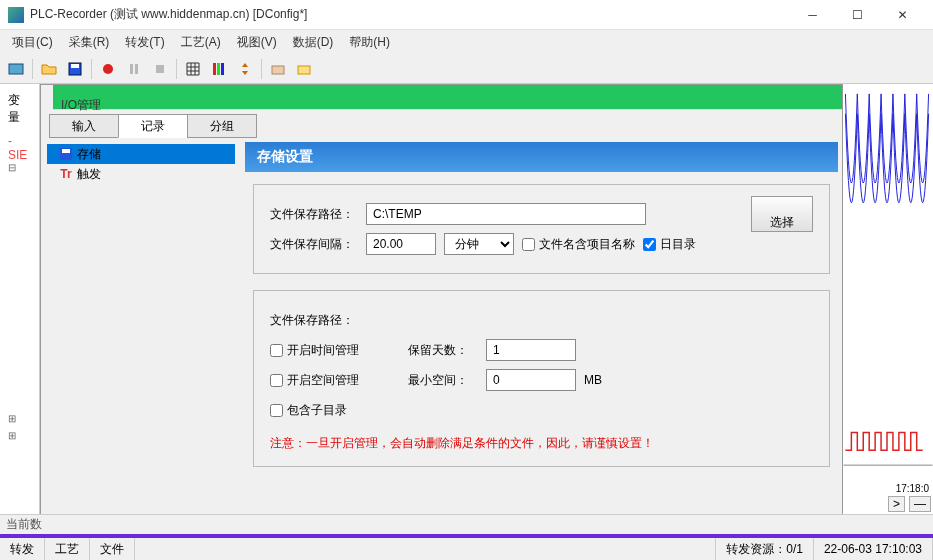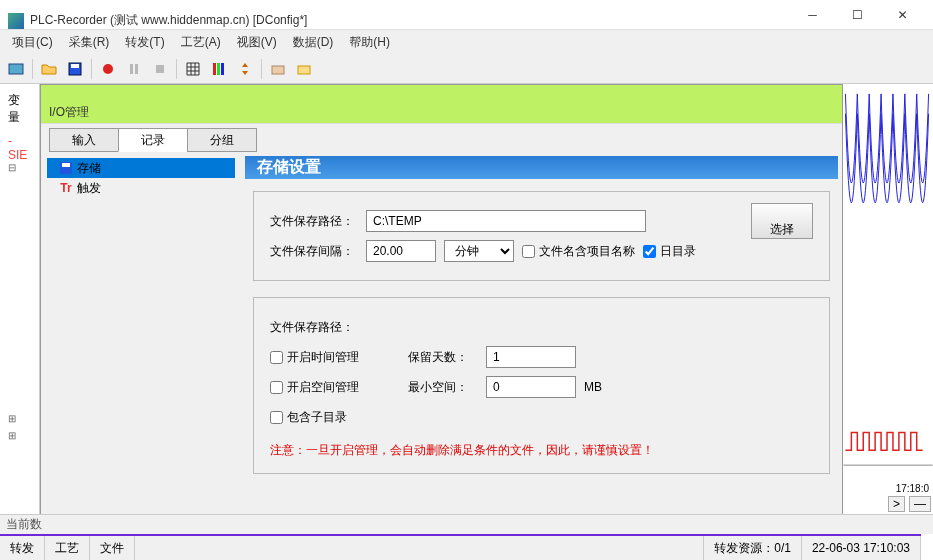--- a/index.html
+++ b/index.html
@@ -1,18 +1,18 @@
 <!DOCTYPE html>
 <html><head>
 <meta charset="utf-8">
 <style>
 * { box-sizing: border-box; margin: 0; padding: 0; font-family: "Microsoft YaHei", sans-serif; font-size: 12px; }
 body { background: #fff; width: 933px; height: 560px; overflow: hidden; position: relative; }
 
-.titlebar { height: 30px; background: #fff; display: flex; align-items: flex-end; padding: 0 8px; border-bottom: 1px solid #e0e0e0; }
+.titlebar { height: 30px; background: #fff; display: flex; align-items: center; padding: 0 8px; border-bottom: 1px solid #e0e0e0; }
 .titlebar-icon { width: 16px; height: 16px; background: linear-gradient(135deg,#4a8,#26a); margin-right: 6px; }
 .titlebar-text { flex: 1; color: #333; }
 .win-btn { width: 45px; height: 28px; display: flex; align-items: center; justify-content: center; color: #333; }
 
 .menubar { height: 24px; display: flex; align-items: center; padding: 12px 4px; background: #f0f0f0; }
 .menu-item { padding: 3px 8px; color: #333; }
 
 .toolbar { height: 30px; background: #f0f0f0; display: flex; align-items: center; padding: 0 4px; gap: 2px; border-bottom: 1px solid #ccc; }
 .tool-btn { width: 24px; height: 24px; display: flex; align-items: center; justify-content: center; border: 1px solid transparent; }
 .tool-sep { width: 1px; height: 20px; background: #ccc; margin: 0 2px; }
@@ -22,46 +22,46 @@
 .left-label { font-size: 12px; }
 .tree-toggle { font-size: 10px; color: #666; }
 
 .chart-area { position: absolute; right: 0; top: 0; width: 90px; height: 100%; background: #fff; }
 .chart-svg { width: 100%; height: 88%; }
 .chart-time { font-size: 10px; text-align: right; padding-right: 4px; }
 .chart-scroll { display:flex; justify-content:flex-end; gap:4px; padding:2px;}
 .chart-scroll-btn{ border:1px solid #aaa; padding:0 4px; background:#f0f0f0;}
 
 .dialog { position: absolute; left: 40px; top: 0; width: 803px; height: 470px; background: #f0f0f0; border: 1px solid #999; }
-.dialog-title { height: 24px; padding: 19px 8px; color: #333; background: #bef264; border-bottom: 1px solid #ddd; }
+.dialog-title { height: 24px; padding: 12px 8px; color: #333; background: #22c55e; border-bottom: 1px solid #ddd; margin-left: 12px; }
 .dialog-tabs { display: flex; height: 28px; padding: 4px 8px 0; gap: 0; }
 .dialog-tab { width: 70px; height: 24px; border: 1px solid #999; background: #e8e8e8; display: flex; align-items: center; justify-content: center; margin-right: -1px; }
 .dialog-tab.active { background: #fff; border-bottom-color: #fff; }
 
 .dialog-body { display: flex; height: calc(100% - 88px); }
 .tree-pane { width: 200px; border-right: 0; padding: 6px; background:#f0f0f0;}
 .tree-node { display: flex; align-items: center; height: 20px; padding-left: 12px; gap: 4px; }
 .tree-node.selected { background: #0078d7; color: #000000; }
 .tree-icon { width: 14px; height: 14px; display:inline-flex; align-items:center; justify-content:center;}
 
 .right-pane { flex: 1; display: flex; flex-direction: column; }
-.section-header { height: 23px; background: linear-gradient(#2a7dd4,#4a9de8); color: #fff; font-weight: bold; font-size: 16px; display: flex; align-items: center; padding: 0 12px; margin: 4px; }
+.section-header { height: 30px; background: linear-gradient(#2a7dd4,#4a9de8); color: #fff; font-weight: bold; font-size: 14px; display: flex; align-items: center; padding: 0 12px; margin: 4px; }
 .form-group { border: 1px solid #bbb; margin: 8px 12px; padding: 14px 16px; background:#f0f0f0; }
 .form-row { display: flex; align-items: center; height: 30px; gap: 8px; }
 .form-label { width: 88px; }
 .txt-input { border: 1px solid #888; background: #fff; height: 22px; padding: 0 6px; }
 .btn { border: 1px solid #999; background: linear-gradient(#fdfdfd,#e0e0e0); height: 24px; padding: 17px 18px; }
 select.txt-input { width: 70px; }
 .chk { display: flex; align-items: center; gap: 4px; }
 .chk input { width: 13px; height: 13px; }
 .warn { color: #d00; margin-top: 10px; }
 
 .dialog-footer { position: absolute; bottom: 0; right: 0; height: 36px; display: flex; align-items: center; gap: 10px; padding: 0 14px; width:100%; justify-content:flex-end; border-top:1px solid #ccc; background:#e8e8e8;}
 
-.statusbar { position: absolute; bottom: 0; left: 0; right: 12px; height: 26px; background: #f0f0f0; border-top: 2px solid #6d28d9; display: flex; align-items: center; }
+.statusbar { position: absolute; bottom: 0; left: 0; right: 0; height: 26px; background: #f0f0f0; border-top: 4px solid #6d28d9; display: flex; align-items: center; }
 .status-seg { border-right: 1px solid #ccc; padding: 0 10px; height: 100%; display: flex; align-items: center; }
 .statusbar2 { position: absolute; bottom: 26px; left: 0; right: 0; height: 20px; background: #f0f0f0; border-top: 1px solid #ccc; display: flex; align-items: center; padding: 0 6px; font-size: 11px; color:#555;}
 </style>
 </head>
 <body>
 
 <div class="titlebar">
   <div class="titlebar-icon"></div>
   <div class="titlebar-text">PLC-Recorder (测试 www.hiddenmap.cn) [DConfig*]</div>
   <div class="win-btn">─</div>

